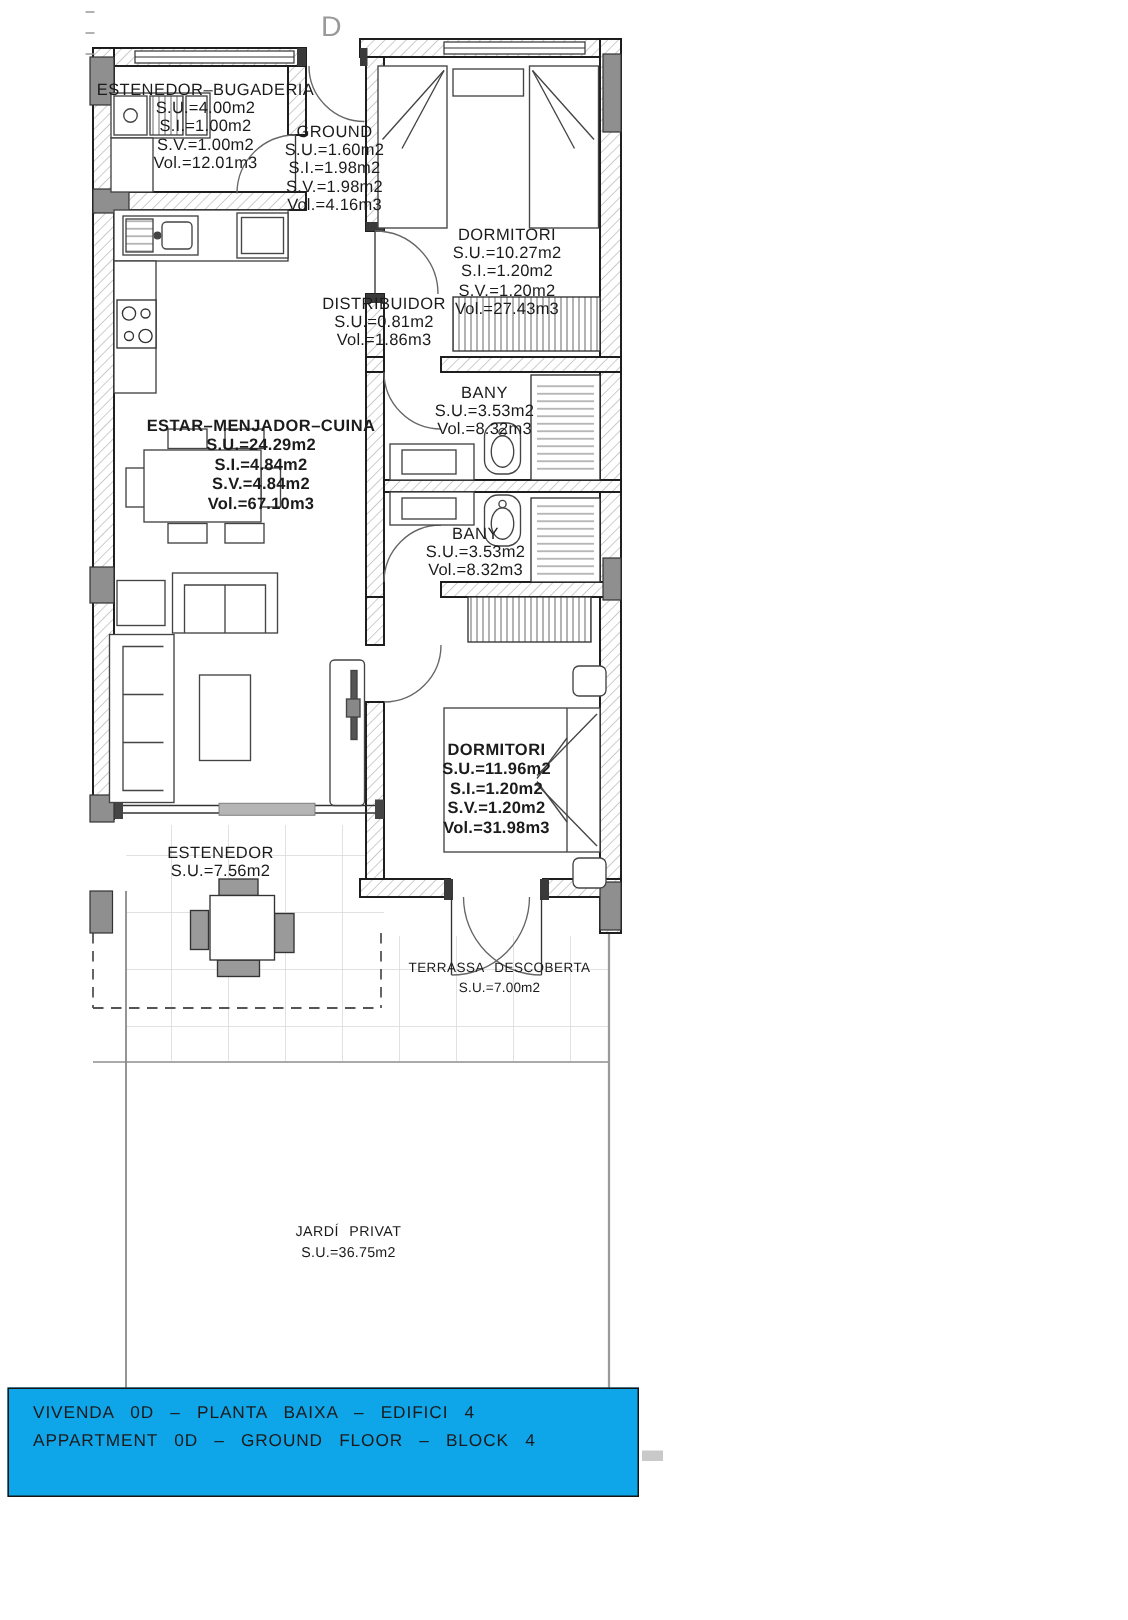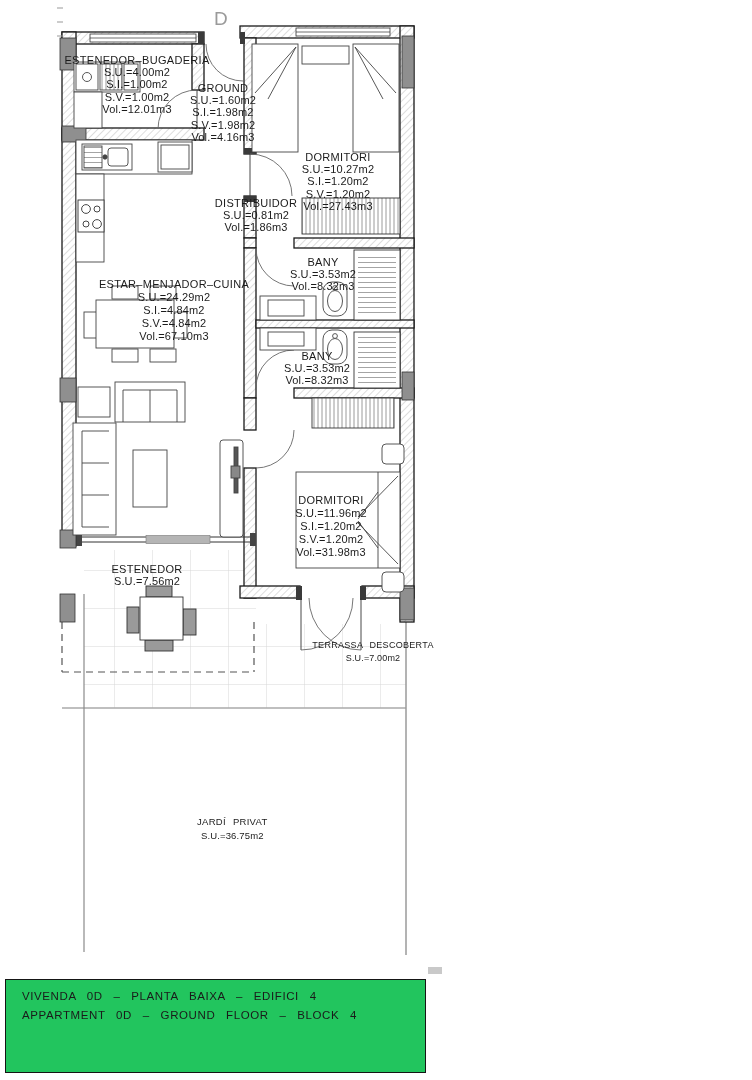--- a/index.html
+++ b/index.html
@@ -2,27 +2,27 @@
 <html><head>
 <meta charset="utf-8">
 <style>
   html,body{margin:0;padding:0;background:#ffffff;}
   #sheet{position:relative;width:752px;height:1080px;background:#ffffff;overflow:hidden;
          font-family:"Liberation Sans", sans-serif;}
   #plan-svg{position:absolute;left:0;top:0;z-index:1;}
   .lbl{position:absolute;z-index:3;transform:translateX(-50%);text-align:center;
        font-size:11px;line-height:12.2px;letter-spacing:0.15px;color:#1b1b1b;white-space:nowrap;}
   .lbl .rname{letter-spacing:0.3px;}
-  .lh13{line-height:13px;}
+  .lh13{line-height:13px;font-weight:bold;}
   .lbl-left{transform:none;text-align:center;}
   #d-marker{position:absolute;left:214px;top:8px;z-index:3;font-size:19px;color:#9a9a9a;}
-  #terrassa-desc-label{font-size:9px;word-spacing:4px;line-height:12.5px;margin-left:40px;}
+  #terrassa-desc-label{font-size:9px;word-spacing:4px;line-height:12.5px;}
   #jardi-label{font-size:9.5px;line-height:13.5px;word-spacing:4px;}
-  #title-block{position:absolute;left:5px;top:979px;width:421px;height:94px;z-index:3;
-      border:1.5px solid #151515;box-sizing:border-box;background:#22c55e;
+  #title-block{position:absolute;left:5px;top:925px;width:421px;height:73px;z-index:3;
+      border:1.5px solid #151515;box-sizing:border-box;background:#0ea5e9;
       padding:7px 0 0 16px;font-size:11.5px;line-height:18.5px;letter-spacing:0.6px;
       word-spacing:7px;color:#1a1a1a;}
   #title-shadow{position:absolute;left:428px;top:967px;width:14px;height:7px;
       background:#c9c9c9;z-index:2;}
 </style>
 </head>
 <body>
 
 <div id="sheet">
 

